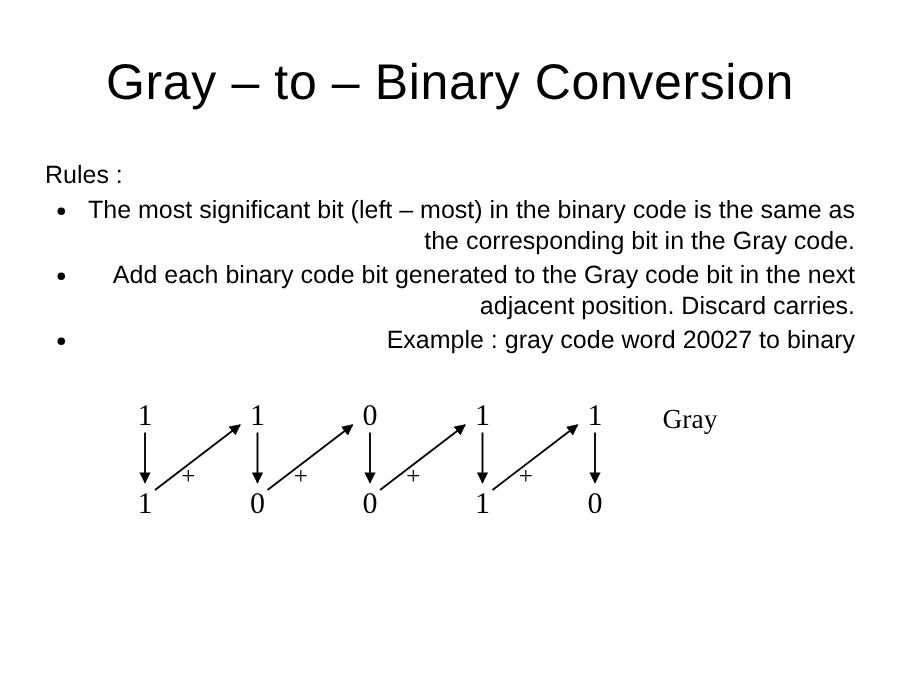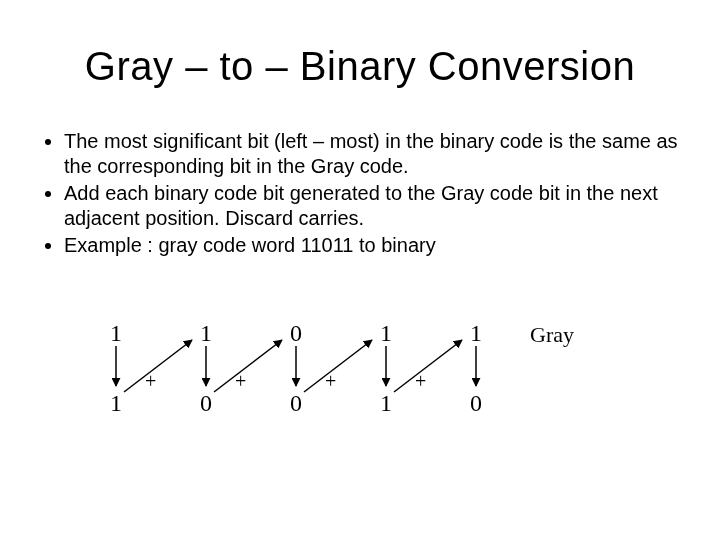--- a/index.html
+++ b/index.html
@@ -32,20 +32,21 @@
     margin-bottom: 4px;
   }
   ul.rules {
     font-size: 20px;
     margin: 0 0 0 0;
     padding-left: 28px;
     line-height: 1.25;
   }
   ul.rules li {
     margin-bottom: 2px;
+    text-align: right;
   }
   .diagram {
     position: absolute;
     left: 110px;
     top: 320px;
     width: 500px;
     height: 130px;
     font-family: "Times New Roman", Times, serif;
   }
   .bit {
@@ -69,25 +70,26 @@
     height: 130px;
     overflow: visible;
   }
 </style>
 </head>
 <body>
 
 <div class="slide">
   <h1 class="title">Gray – to – Binary Conversion</h1>
 
+  <div class="rules-label">Rules :</div>
 
   <ul class="rules">
     <li>The most significant bit (left – most) in the binary code is the same as the corresponding bit in the Gray code.</li>
     <li>Add each binary code bit generated to the Gray code bit in the next adjacent position. Discard carries.</li>
-    <li>Example : gray code word 11011 to binary</li>
+    <li>Example : gray code word 20027 to binary</li>
   </ul>
 
   <div class="diagram">
 
     <span class="bit" style="left:0px;   top:0px;">1</span>
     <span class="bit" style="left:90px;  top:0px;">1</span>
     <span class="bit" style="left:180px; top:0px;">0</span>
     <span class="bit" style="left:270px; top:0px;">1</span>
     <span class="bit" style="left:360px; top:0px;">1</span>
 

